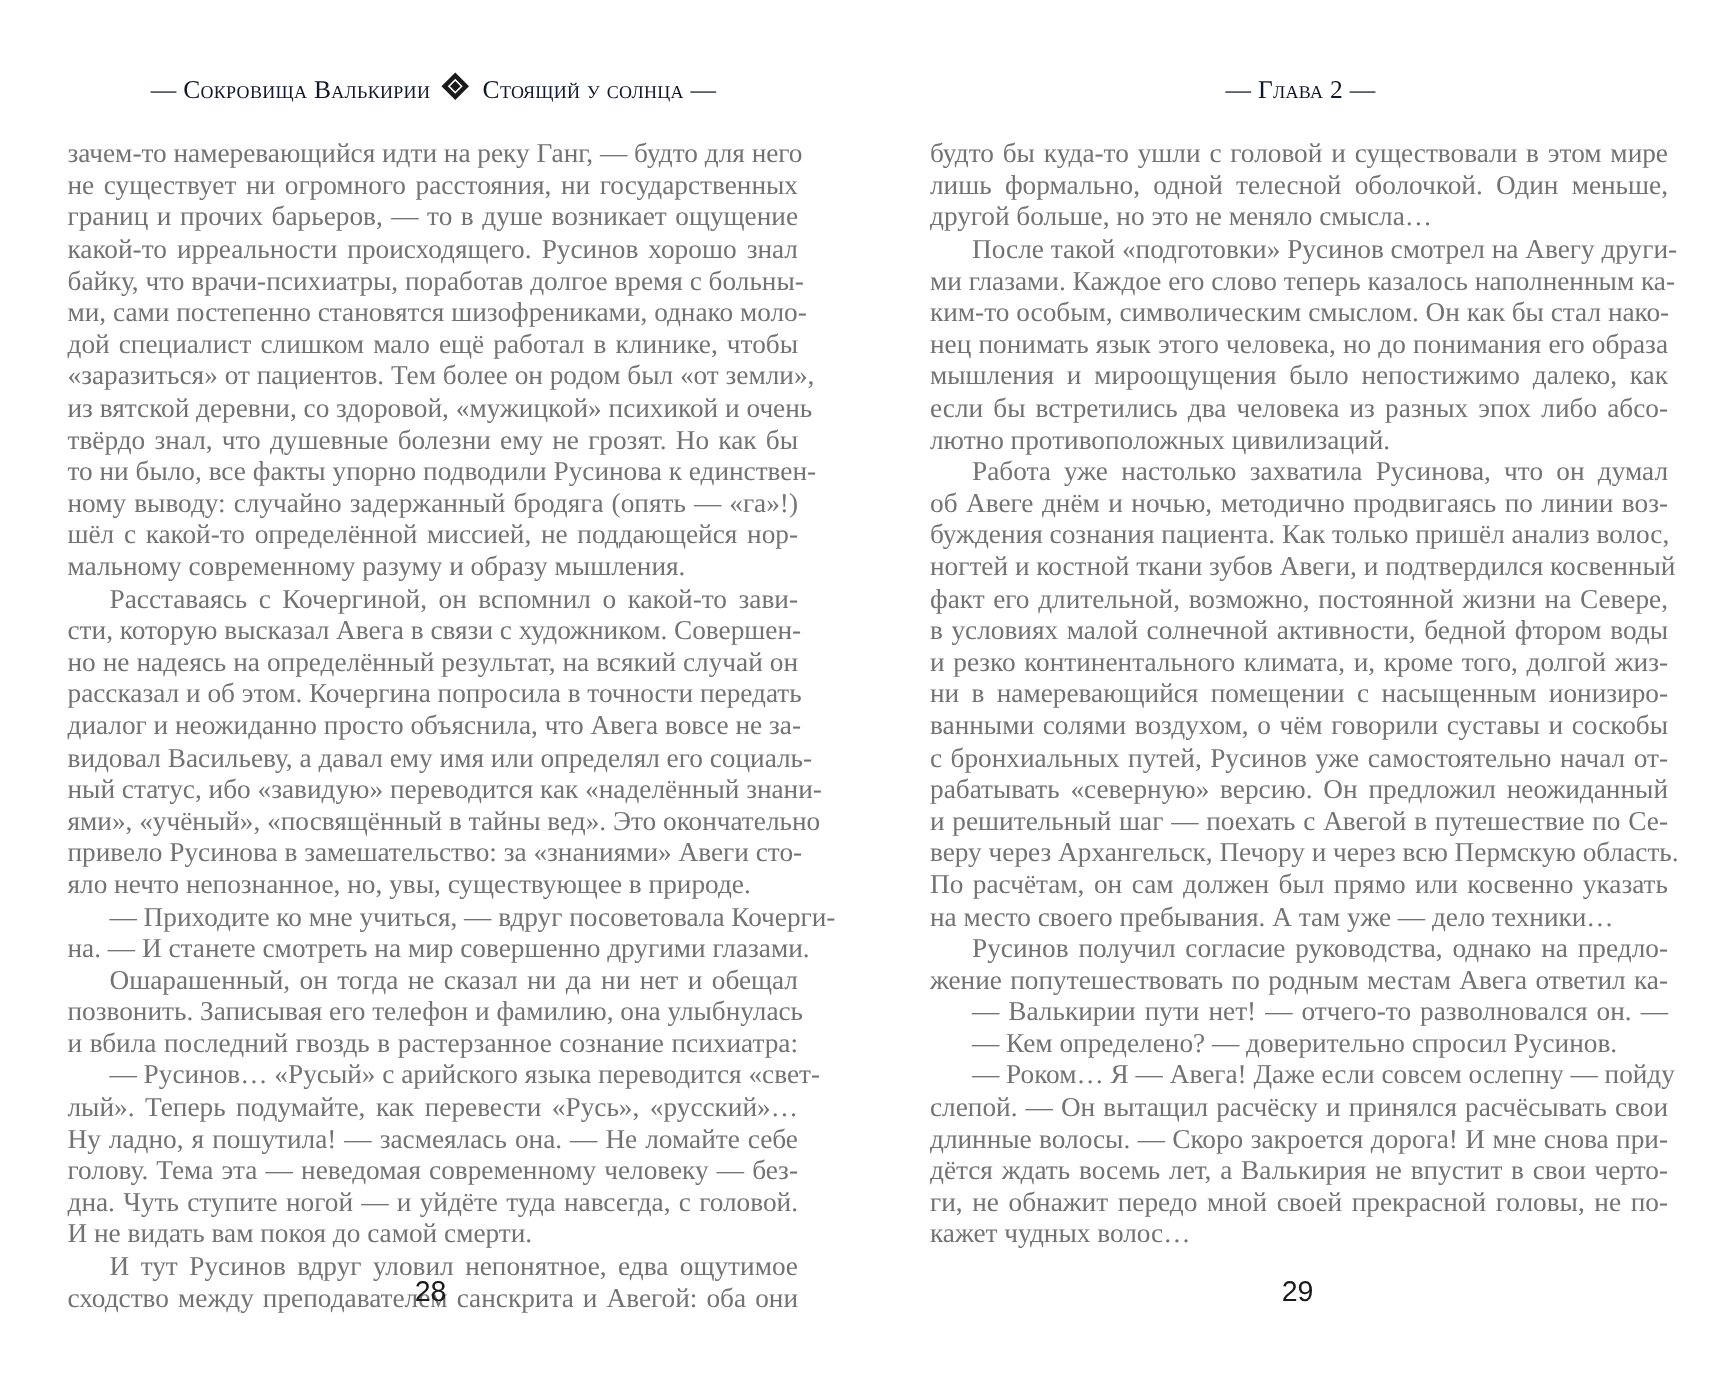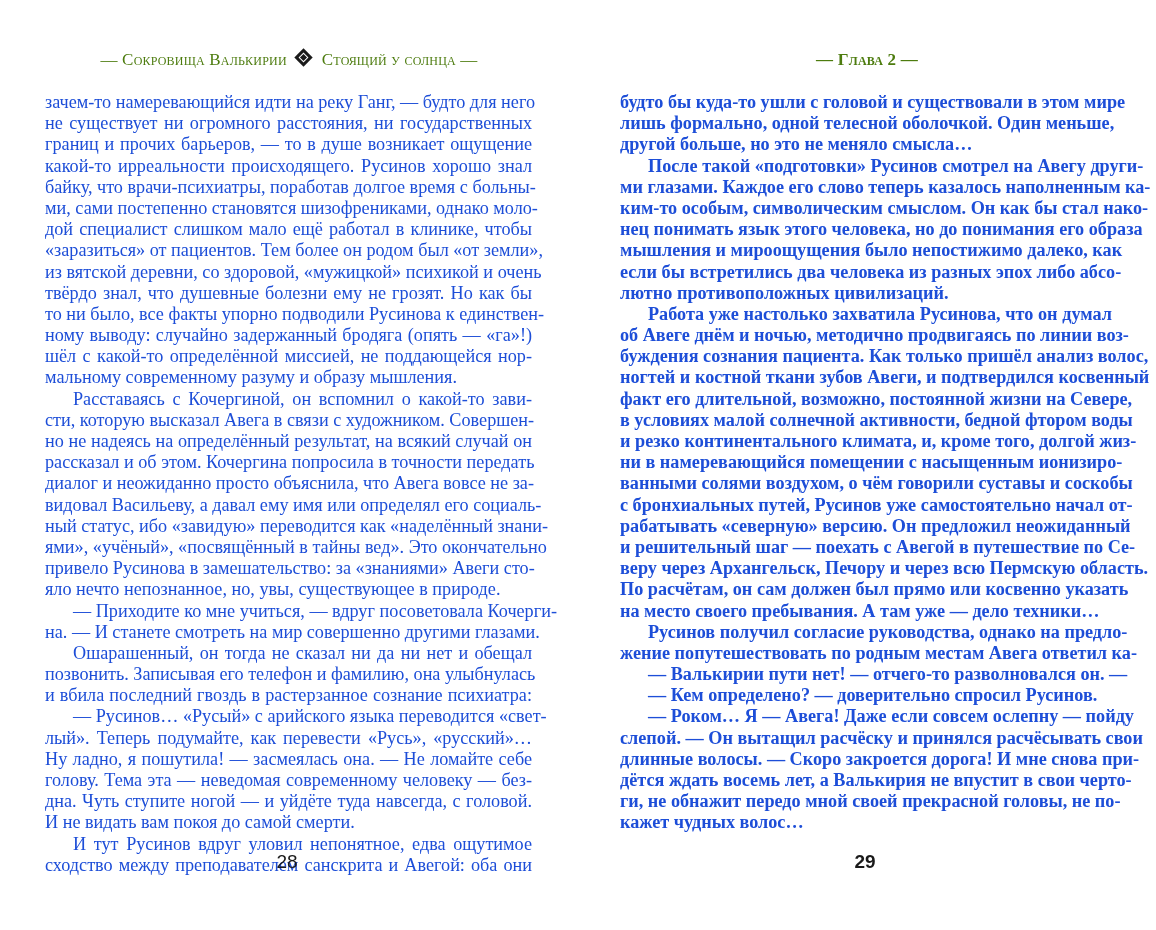--- a/index.html
+++ b/index.html
@@ -20,32 +20,32 @@
       left: 0; top: 0;
       width: 1156px; height: 930px;
       background: #ffffff;
     }
     .page {
       position: absolute;
       top: 0;
       height: 930px;
     }
     .page.left { left: 0; width: 578px; }
-    .page.right { left: 578px; width: 578px; font-weight: bold; }
+    .page.right { left: 578px; width: 578px; }
 
     .running-head {
       position: absolute;
       top: 50px;
       left: 0;
       width: 100%;
       text-align: center;
       font-family: "Liberation Serif", serif;
       font-size: 17px;
       letter-spacing: 0.2px;
-      color: #4d7c0f;
+      color: #0f172a;
       font-variant: small-caps;
       white-space: nowrap;
     }
     .page.left .running-head { left: 0; width: 578px; text-indent: 0; }
     .page.right .running-head { left: 0; width: 578px; }
     .ornament {
       display: inline-block;
       width: 13px;
       height: 13px;
       background: #1a1a1a;
@@ -61,21 +61,21 @@
       width: 7px; height: 7px;
       border: 1px solid #ffffff;
       box-sizing: border-box;
     }
 
     .text-block {
       position: absolute;
       top: 92px;
       font-size: 18.2px;
       line-height: 21.2px;
-      color: #1d4ed8;
+      color: #737373;
     }
     .page.left .text-block { left: 45px; width: 487px; }
     .page.right .text-block { left: 42px; width: 492px; }
 
     .line {
       display: block;
       white-space: nowrap;
       text-align: justify;
       text-align-last: justify;
       height: 21.2px;

